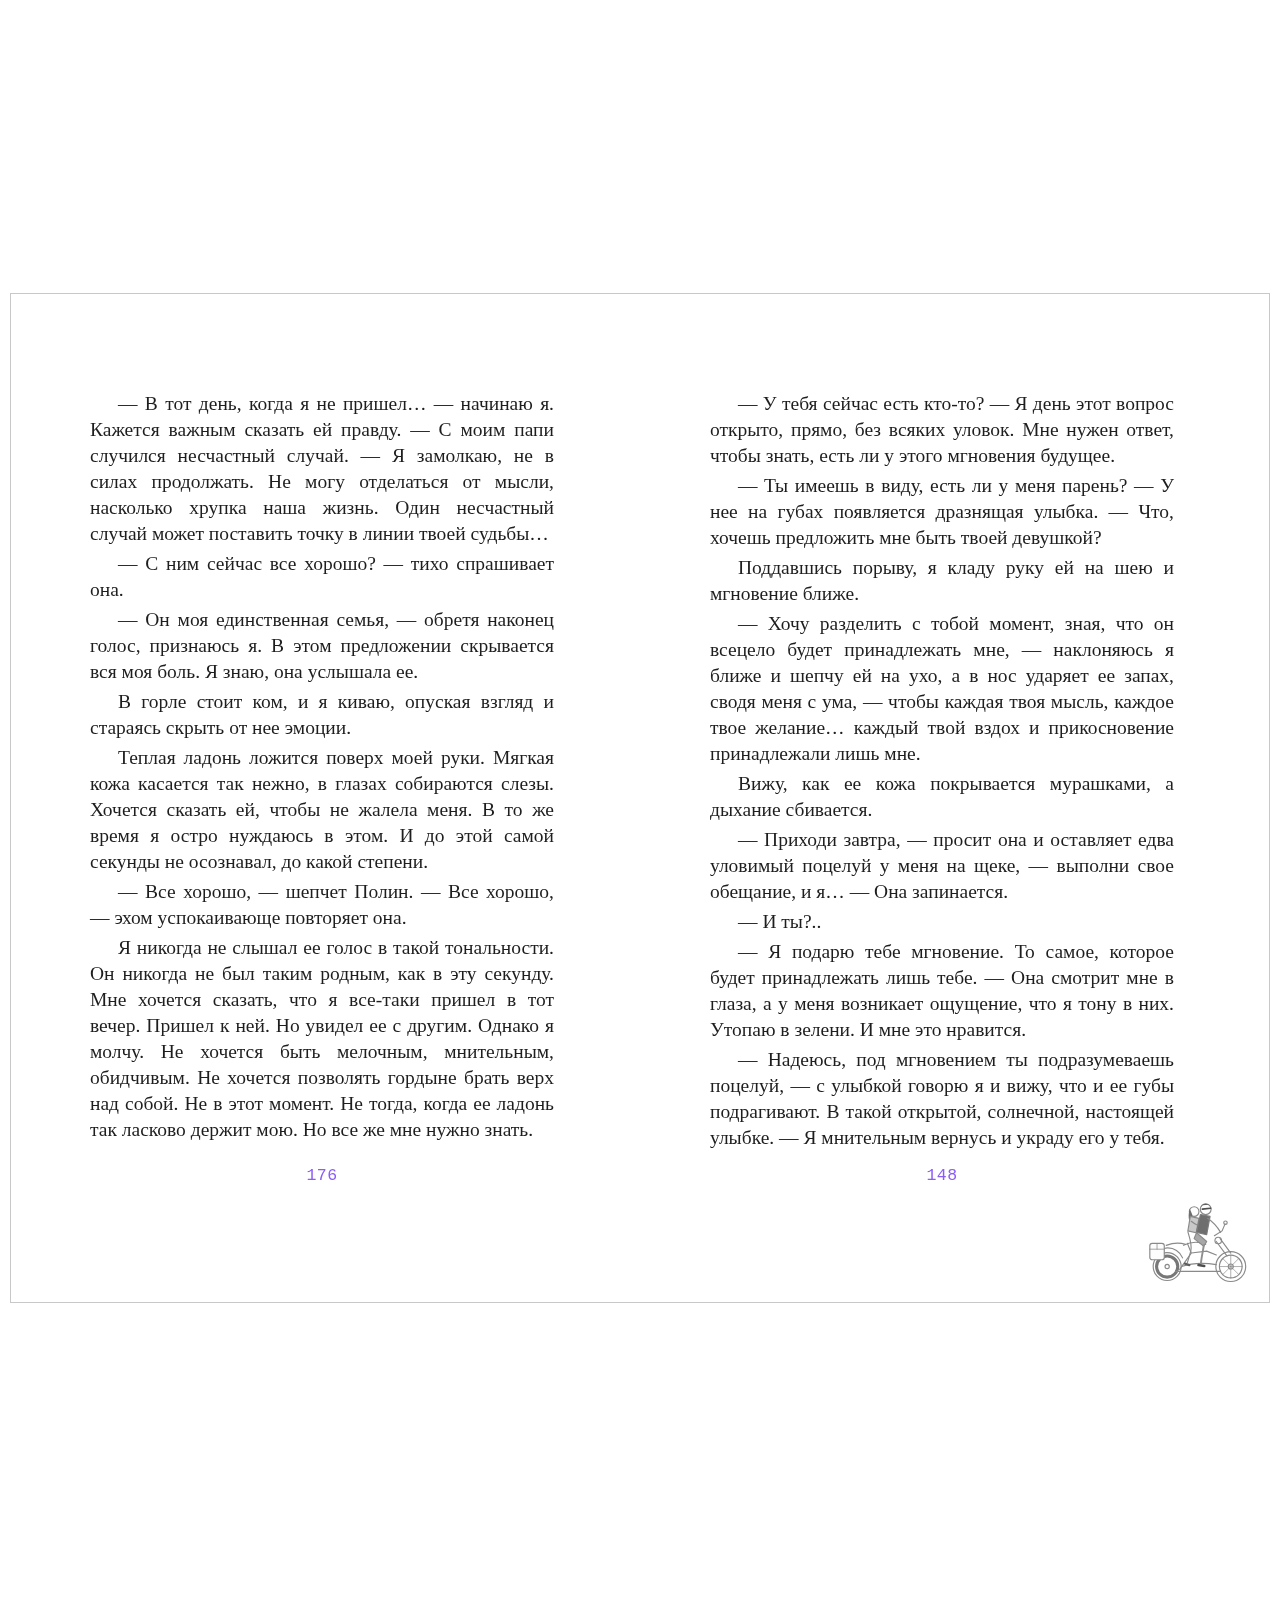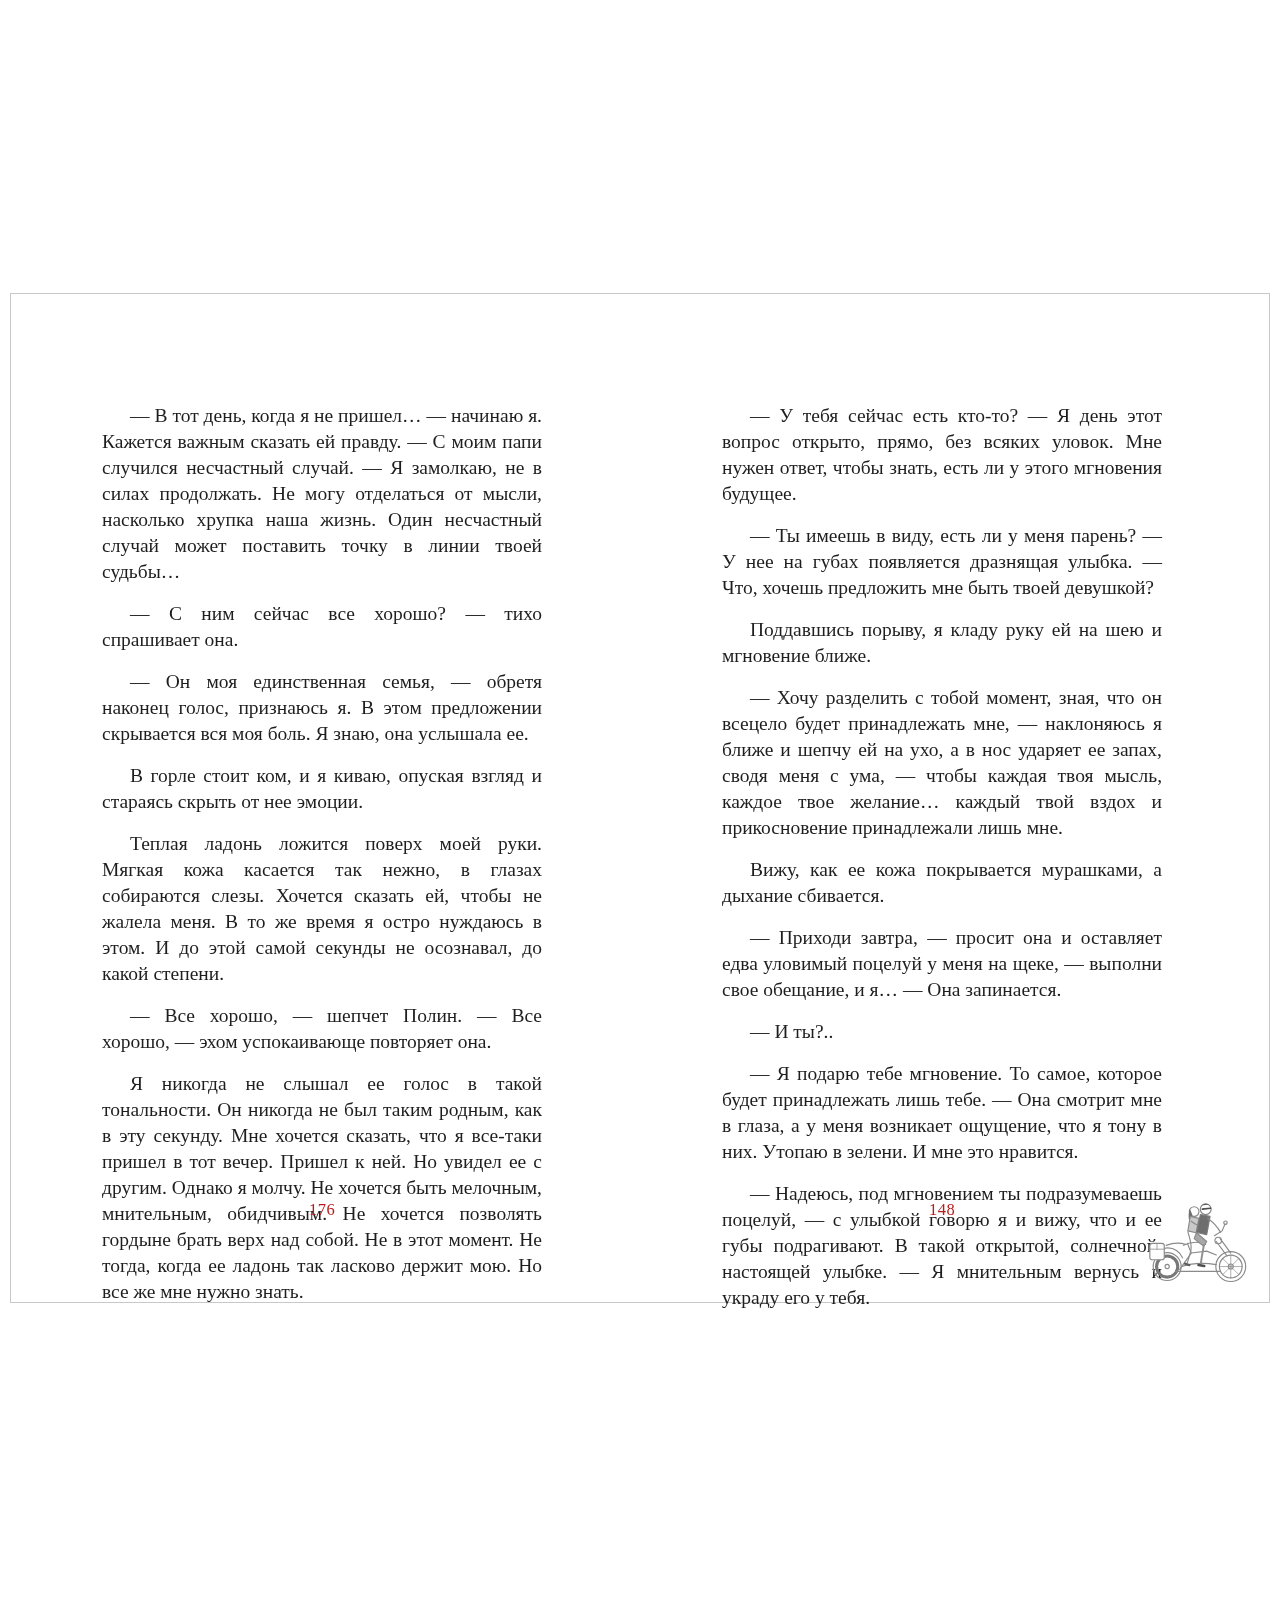--- a/index.html
+++ b/index.html
@@ -29,33 +29,33 @@
     width: 472px;
     font-family: "Liberation Serif", "DejaVu Serif", serif;
     font-size: 19.5px;
     line-height: 26px;
     color: #1e1e1e;
     text-align: justify;
   }
   .text-col-left  { left: 75px; }
   .text-col-right { left: 695px; }
   .para {
-    margin: 16px;
+    margin: 4px;
     padding: 0;
     text-indent: 28px;
   }
   .pagenum {
     position: absolute;
-    top: 906px;
+    top: 872px;
     width: 472px;
     text-align: center;
-    font-family: Liberation Serif, serif;
+    font-family: Liberation Mono, monospace;
     font-size: 16.5px;
     letter-spacing: 0.5px;
-    color: #b91c1c;
+    color: #8b5cf6;
   }
   .pagenum-left  { left: 75px; }
   .pagenum-right { left: 695px; }
   .moto {
     position: absolute;
     left: 1134px;
     top: 901px;
     width: 106px;
     height: 92px;
   }

